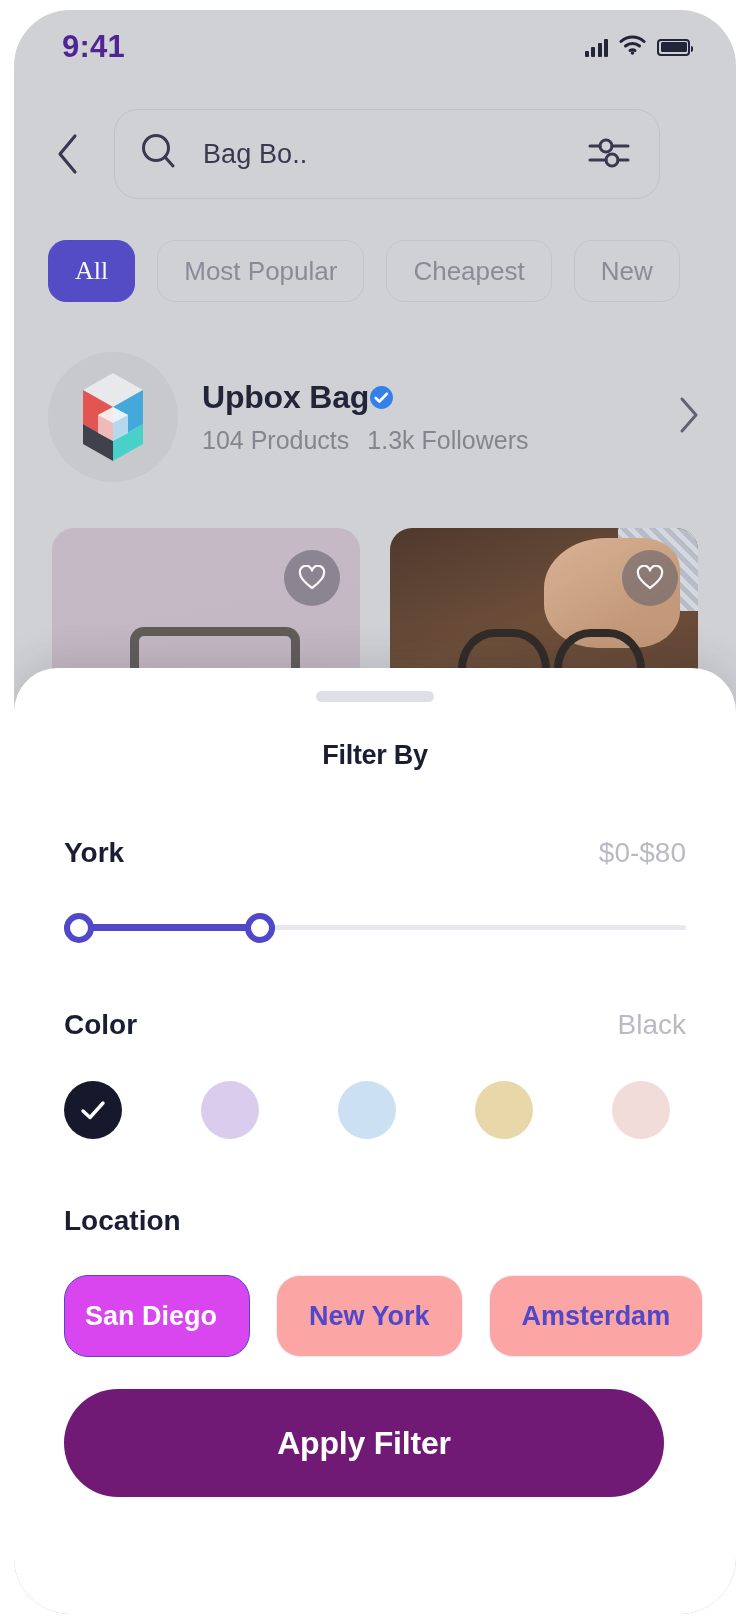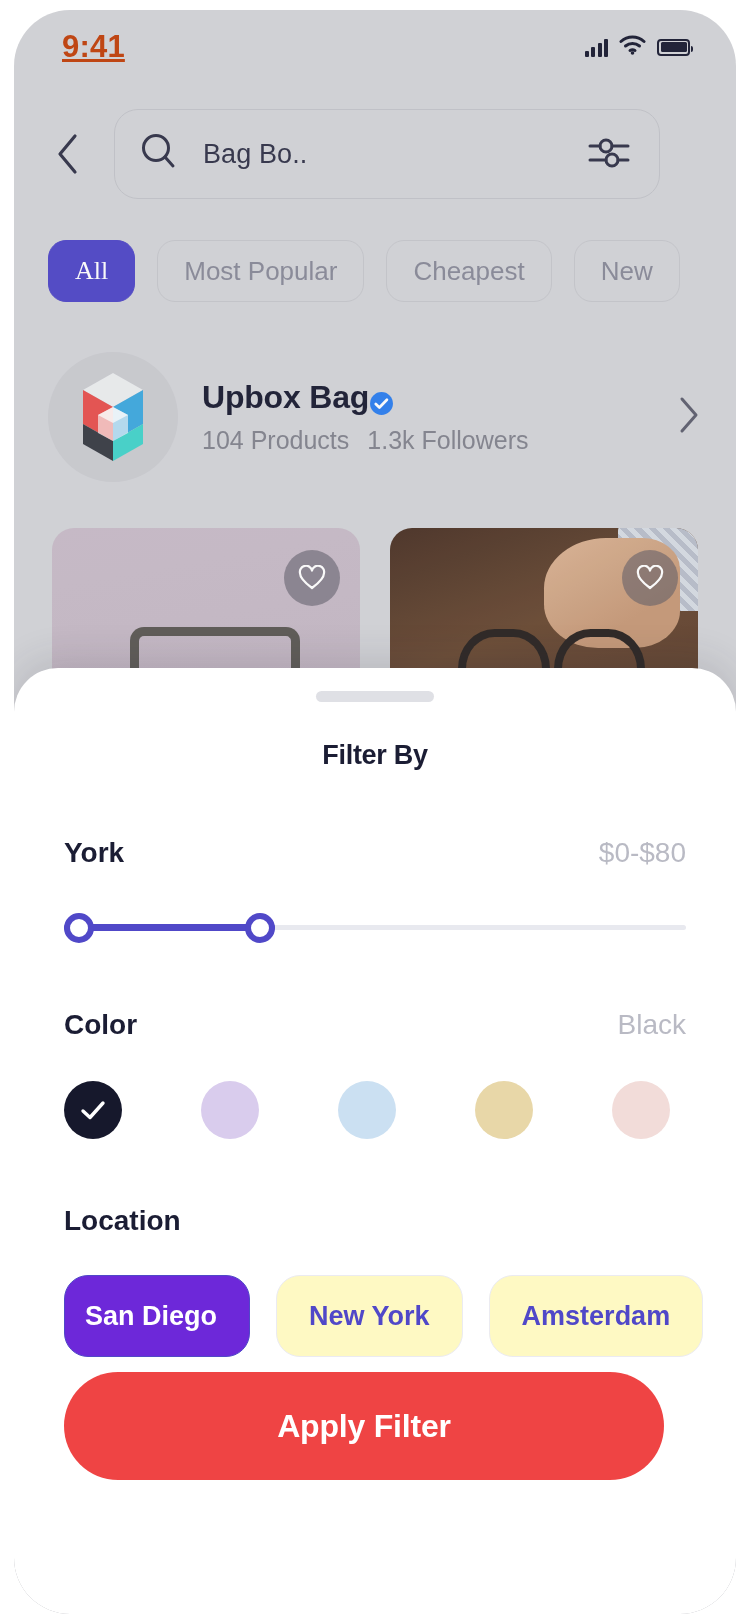--- a/index.html
+++ b/index.html
@@ -39,23 +39,22 @@
     width: 722px;
     height: 74px;
     display: flex;
     align-items: center;
     justify-content: space-between;
     padding: 0 46px 0 48px;
   }
   #status-time {
     font-size: 31px;
     font-weight: 600;
-    color: #c2410c;
+    color: #4c1d95;
     letter-spacing: 0.2px;
-    text-decoration: underline;
   }
   #status-icons {
     display: flex;
     align-items: center;
     gap: 11px;
   }
   .bars { display: flex; align-items: flex-end; gap: 2.5px; height: 19px; }
   .bars i { display: block; width: 4px; background: #1b1d34; border-radius: 1px; }
   .bars i:nth-child(1) { height: 6px; }
   .bars i:nth-child(2) { height: 10px; }
@@ -164,21 +163,21 @@
   #store-avatar {
     width: 130px; height: 130px;
     border-radius: 50%;
     background: #cbccd1;
     display: flex;
     align-items: center;
     justify-content: center;
     flex: 0 0 auto;
   }
   #store-info { margin-left: 24px; flex: 1; }
-  #store-name-row { display: flex; align-items: flex-end; }
+  #store-name-row { display: flex; align-items: center; }
   #store-name {
     font-size: 32px;
     font-weight: 700;
     color: #1b1d34;
     letter-spacing: -0.2px;
   }
   #verified-badge {
     width: 25px; height: 25px;
     flex: 0 0 auto;
   }
@@ -388,40 +387,40 @@
   .loc-chip {
     height: 82px;
     border-radius: 24px;
     display: flex;
     align-items: center;
     justify-content: center;
     padding: 0 32px;
     font-size: 27px;
     font-weight: 600;
     color: #5048c8;
-    background: #fef9c3;
+    background: #fca5a5;
     border: 1.6px solid #ebebf1;
     white-space: nowrap;
     flex: 0 0 auto;
     cursor: pointer;
   }
   .loc-chip.active {
-    background: #6d28d9;
+    background: #d946ef;
     color: #ffffff;
     border-color: #5048c8;
     padding-left: 20px;
   }
 
   
   #apply-button {
     position: absolute;
-    left: 50px; bottom: 134px;
+    left: 50px; bottom: 117px;
     width: 600px; height: 108px;
     border-radius: 54px;
-    background: #ef4444;
+    background: #701a75;
     color: #ffffff;
     font-size: 32px;
     font-weight: 700;
     display: flex;
     align-items: center;
     justify-content: center;
     border: none;
     cursor: pointer;
     font-family: "Liberation Sans", sans-serif;
     letter-spacing: -0.2px;

